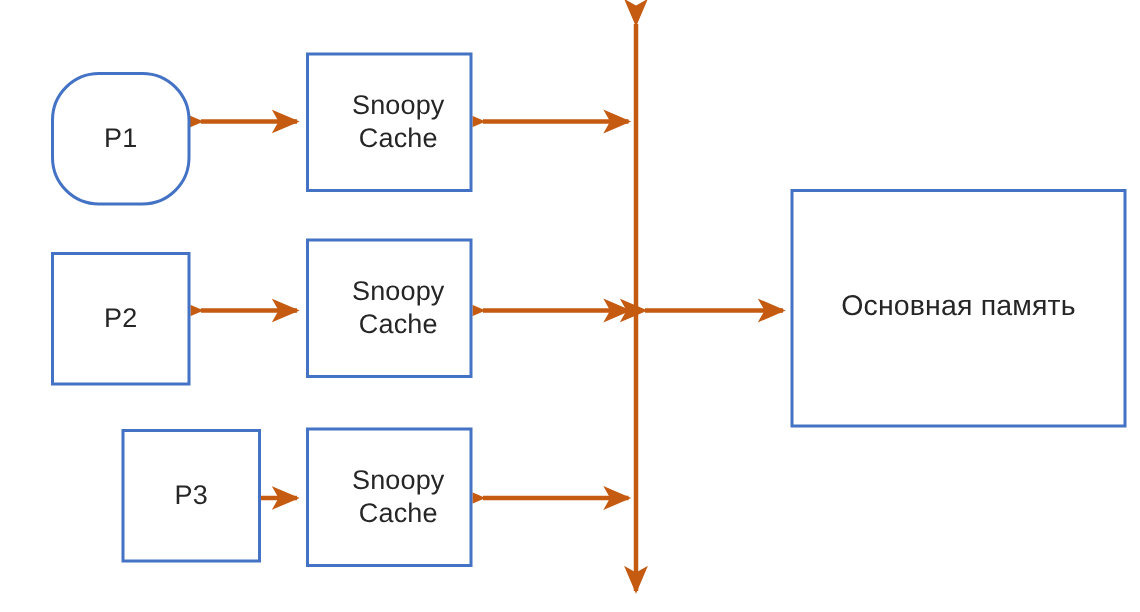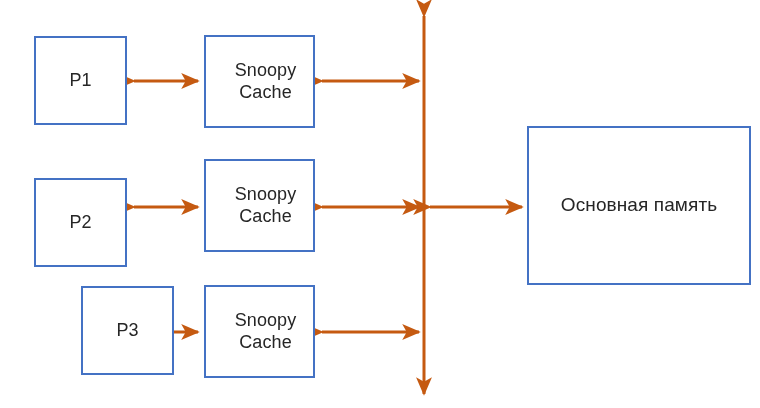--- a/index.html
+++ b/index.html
@@ -42,22 +42,22 @@
   }
   .cache-box span {
     display: block;
     margin-left: 12px;
   }
   .mem-box {
     width: 224px;
     height: 159px;
     font-size: 19px;
   }
-  .p1 { left: 34px; top: 36px; }
-  .p2 { left: 34px; top: 178px; }
+  .p1 { left: 34px; top: 48px; border-radius: 32px; }
+  .p2 { left: 34px; top: 168px; }
   .p3 { left: 34px; top: 286px; margin-left: 47px; }
   .c1 { left: 204px; top: 35px; }
   .c2 { left: 204px; top: 159px; }
   .c3 { left: 204px; top: 285px; }
   .mem { left: 527px; top: 126px; }
 
   .svg-layer {
     position: absolute;
     left: 0;
     top: 0;

